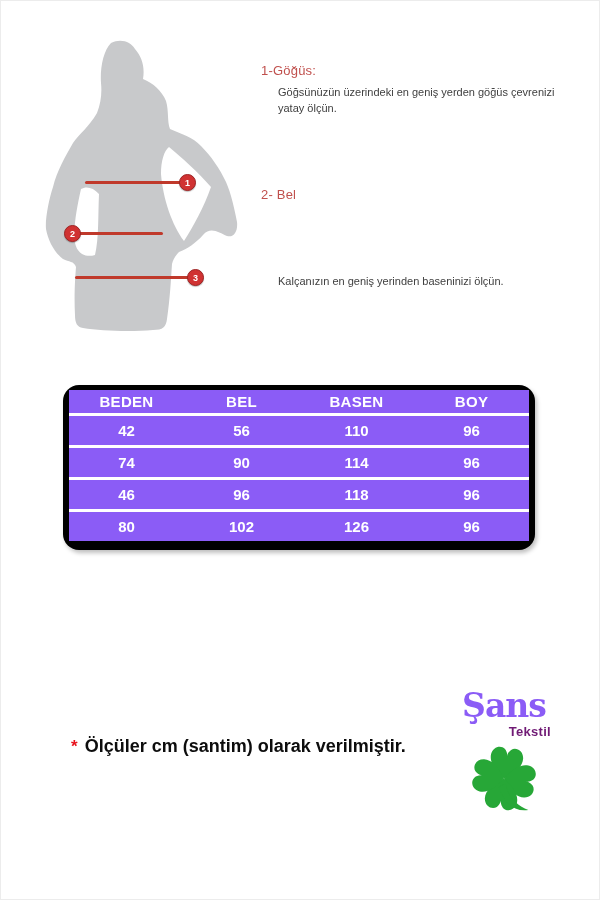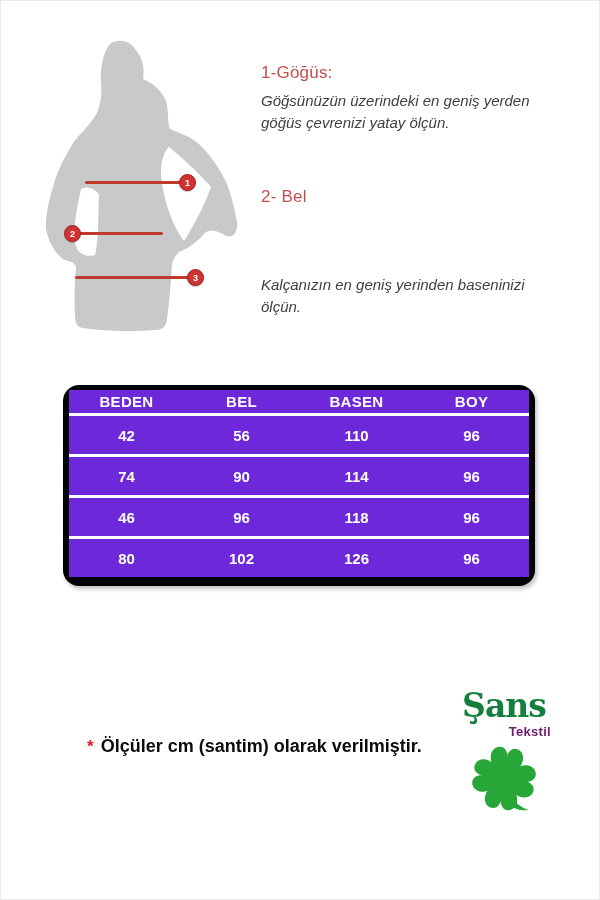--- a/index.html
+++ b/index.html
@@ -29,55 +29,55 @@
   .marker-1 { left:178px; top:173px; }
   .marker-2 { left:63px;  top:224px; }
   .marker-3 { left:186px; top:268px; }
 
   
   .section { position:absolute; left:260px; width:310px; }
   .sec-1 { top:62px; }
   .sec-2 { top:186px; }
   .sec-3 { top:266px; }
   .section h2 {
-    color:#c0504d; font-size:17px; font-weight:normal; letter-spacing:.2px;
+    color:#c0504d; font-size:13px; font-weight:normal; letter-spacing:.2px;
   }
   .section p {
-    margin-top:7px; width:282px;
-    color:#404040; font-size:15px; line-height:1.45;font-style:italic;
+    margin-top:7px; margin-left:17px; width:282px;
+    color:#404040; font-size:11px; line-height:1.45;
   }
 
   
   .size-table {
     position:absolute; left:62px; top:384px; width:472px;
     background:#000; border-radius:16px;
     padding:5px 6px 9px 6px;
     box-shadow:2px 3px 4px rgba(0,0,0,.25);
   }
-  .size-table .inner { background:#6d28d9; overflow:hidden; }
+  .size-table .inner { background:#8b5cf6; overflow:hidden; }
   .trow {
     display:grid; grid-template-columns:repeat(4,1fr);
-    height:38px; align-items:center; text-align:center;
+    height:29px; align-items:center; text-align:center;
     color:#fff; font-weight:bold; font-size:15px;
   }
   .trow.head { height:23px; font-size:15px; letter-spacing:.3px; }
   .tsep { height:3px; background:#fff; }
 
   
   .footnote {
-    position:absolute; left:86px; top:735px;
+    position:absolute; left:70px; top:735px;
     font-size:18px; font-weight:bold; color:#0d0d0d;
   }
   .footnote .star { color:#e8131d; margin-right:7px; font-size:17px; }
 
   
   .brand { position:absolute; left:448px; top:688px; width:110px; }
   .brand-name {
     font-family:"DejaVu Serif", serif; font-weight:bold;
-    font-size:33px; color:#15803d; letter-spacing:-1px; line-height:1;
+    font-size:33px; color:#8b5cf6; letter-spacing:-1px; line-height:1;
     text-align:center;
   }
   .brand-sub {
     font-size:13px; font-weight:bold; color:#701a75;
     text-align:right; margin-top:2px; padding-right:8px; letter-spacing:.3px;
   }
   .brand-clover { margin:4px 0 0 16px; }
 </style>
 </head>
 <body>

